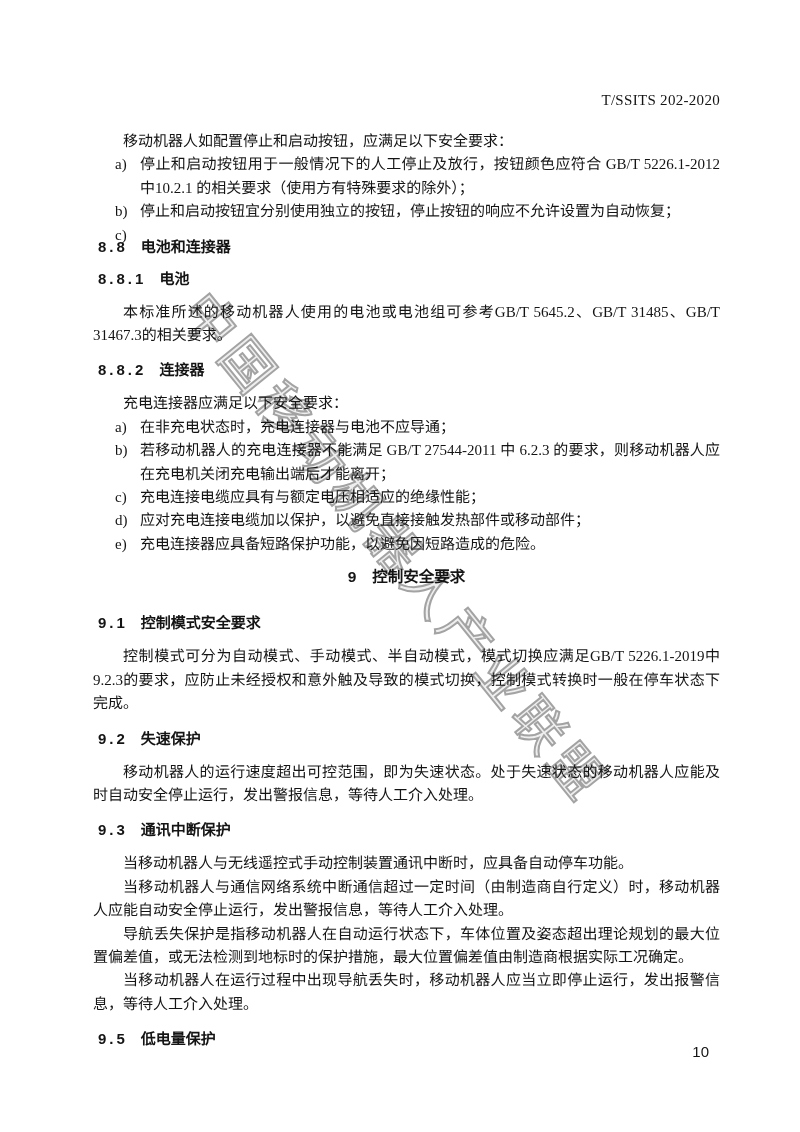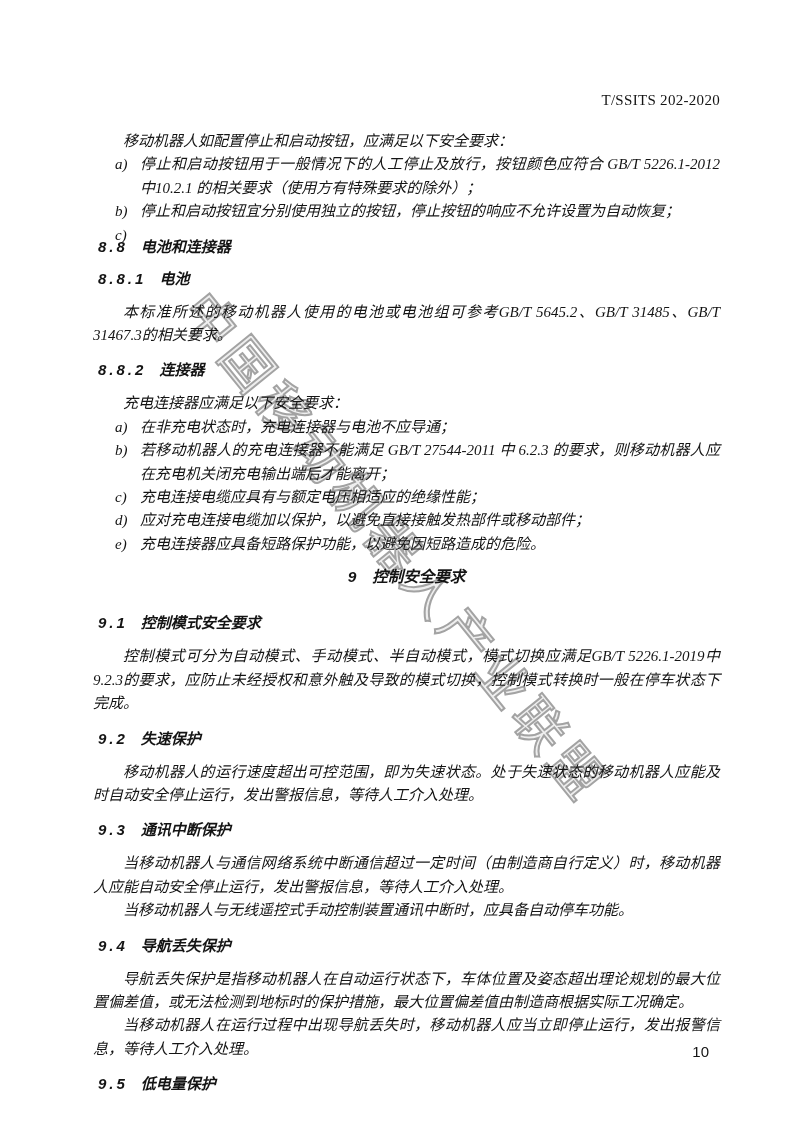--- a/index.html
+++ b/index.html
@@ -37,21 +37,20 @@
   }
   .content {
     position: absolute;
     top: 130px;
     left: 93px;
     width: 627px;
     font-size: 15px;
     line-height: 23.4px;
     text-align: justify;
     z-index: 1;
-    font-style: italic;
   }
   p.para { margin: 0; text-indent: 2em; }
   .list { margin: 0; }
   .li { position: relative; padding-left: 47px; }
   .li .lbl { position: absolute; left: 22px; top: 0; }
   .h2, .h3 {
     font-family: "Liberation Sans", sans-serif;
     font-weight: bold;
     font-size: 15px;
     margin: 14px 0 13px 5px;
@@ -156,26 +155,23 @@
     <div class="h2">
       <span class="hnum">9.2</span><span>失速保护</span>
     </div>
 
     <p class="para">移动机器人的运行速度超出可控范围，即为失速状态。处于失速状态的移动机器人应能及时自动安全停止运行，发出警报信息，等待人工介入处理。</p>
 
     <div class="h2">
       <span class="hnum">9.3</span><span>通讯中断保护</span>
     </div>
 
+    <p class="para">当移动机器人与无线遥控式手动控制装置通讯中断时，应具备自动停车功能。</p>
     <p class="para">当移动机器人与通信网络系统中断通信超过一定时间（由制造商自行定义）时，移动机器人应能自动安全停止运行，发出警报信息，等待人工介入处理。</p>
-    <p class="para">当移动机器人与无线遥控式手动控制装置通讯中断时，应具备自动停车功能。</p>
 
-    <div class="h2">
-      <span class="hnum">9.4</span><span>导航丢失保护</span>
-    </div>
 
     <p class="para">导航丢失保护是指移动机器人在自动运行状态下，车体位置及姿态超出理论规划的最大位置偏差值，或无法检测到地标时的保护措施，最大位置偏差值由制造商根据实际工况确定。</p>
     <p class="para">当移动机器人在运行过程中出现导航丢失时，移动机器人应当立即停止运行，发出报警信息，等待人工介入处理。</p>
 
     <div class="h2">
       <span class="hnum">9.5</span><span>低电量保护</span>
     </div>
 
   </div>
 

